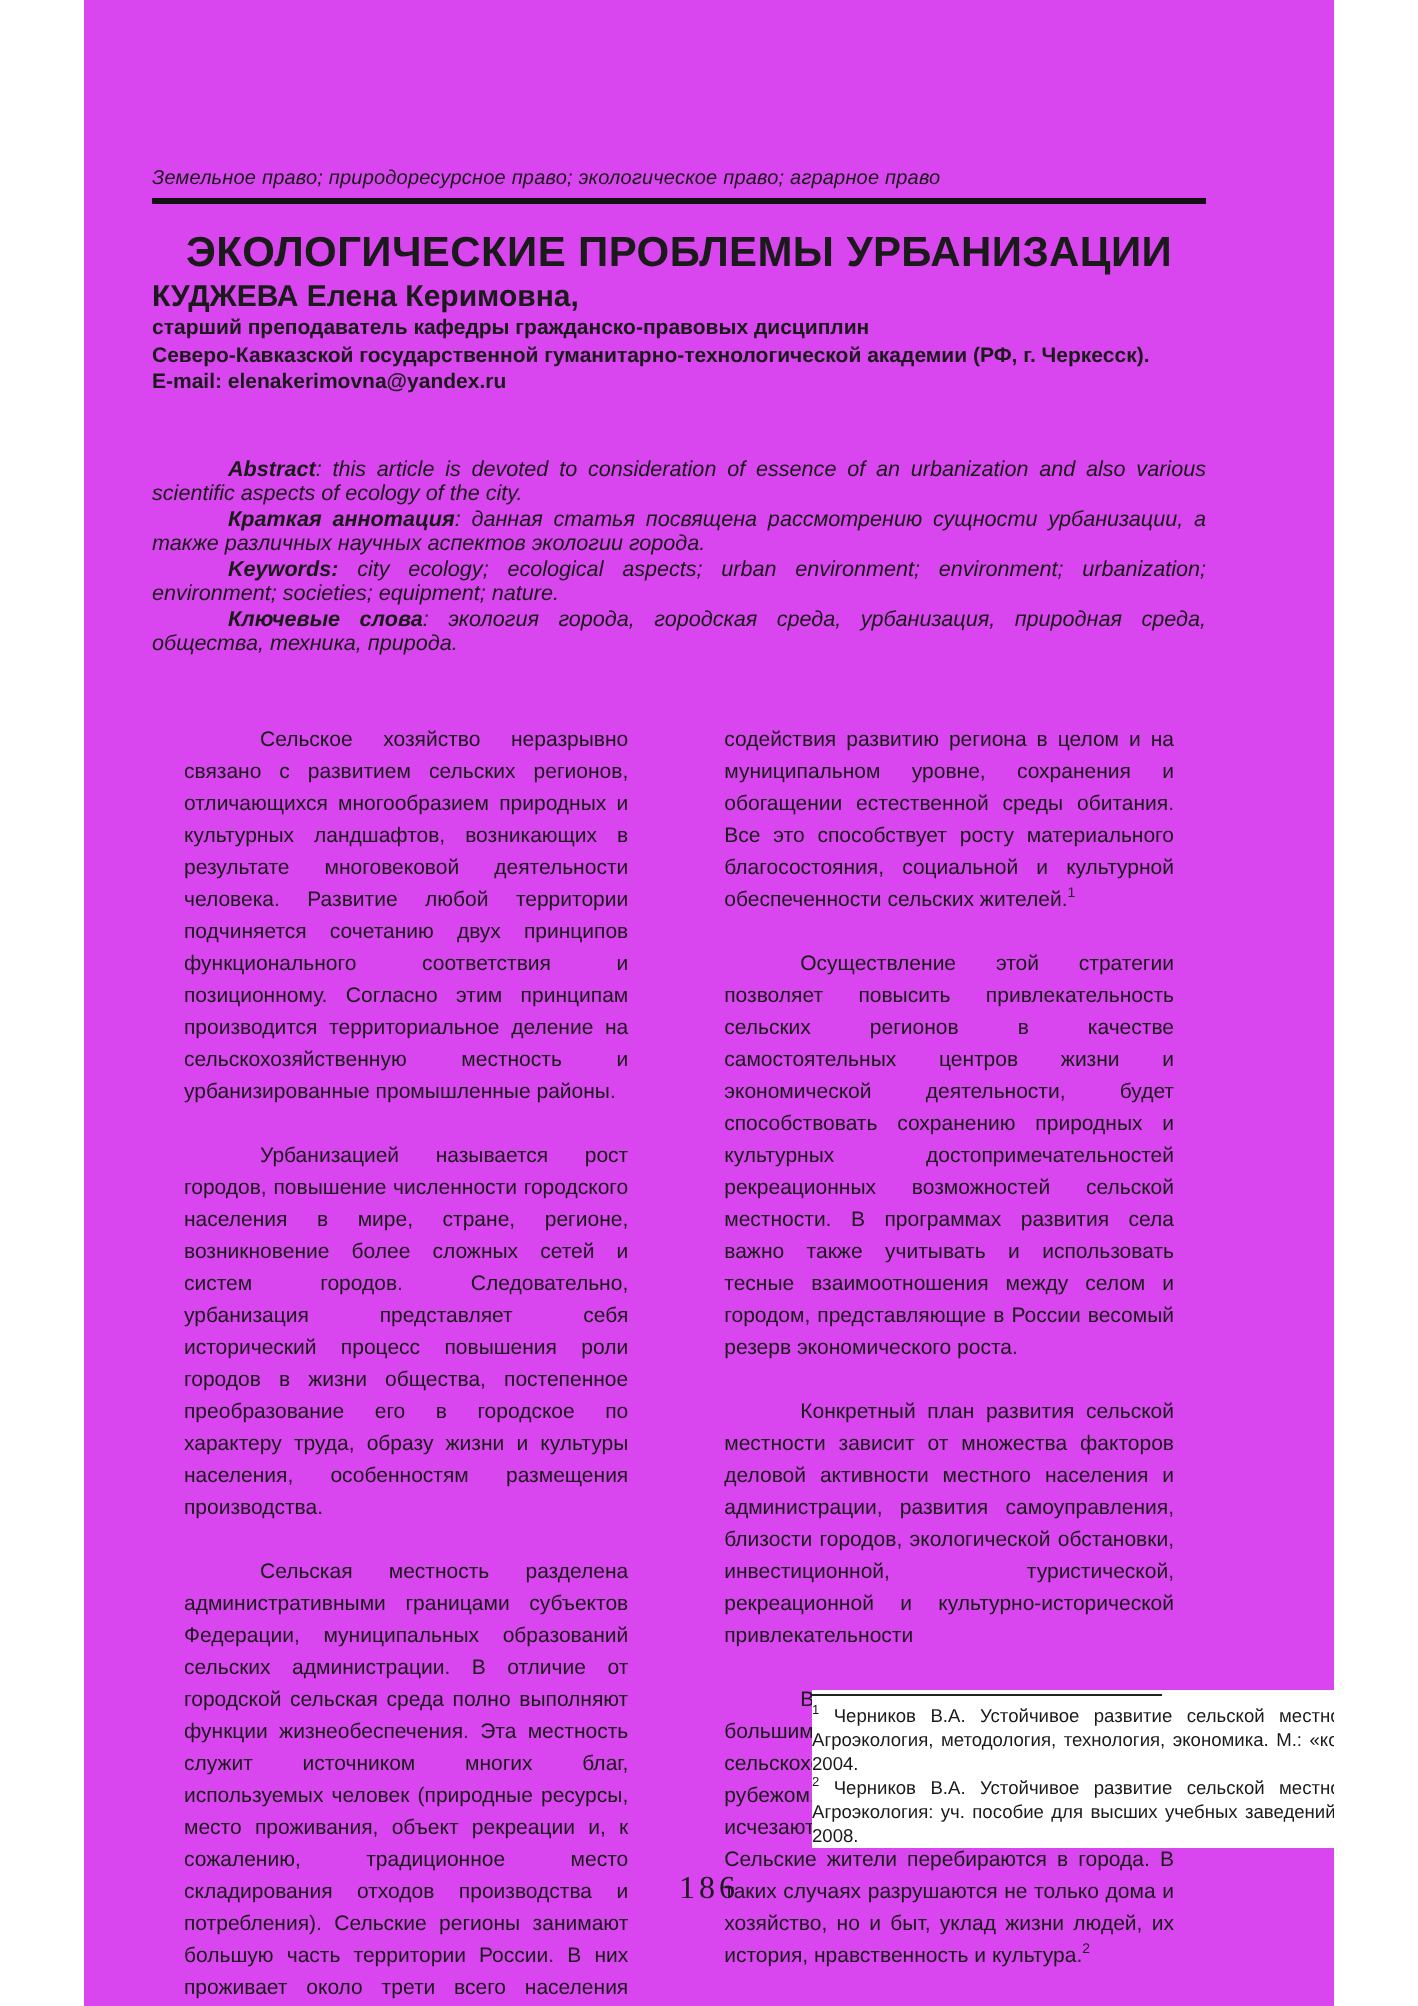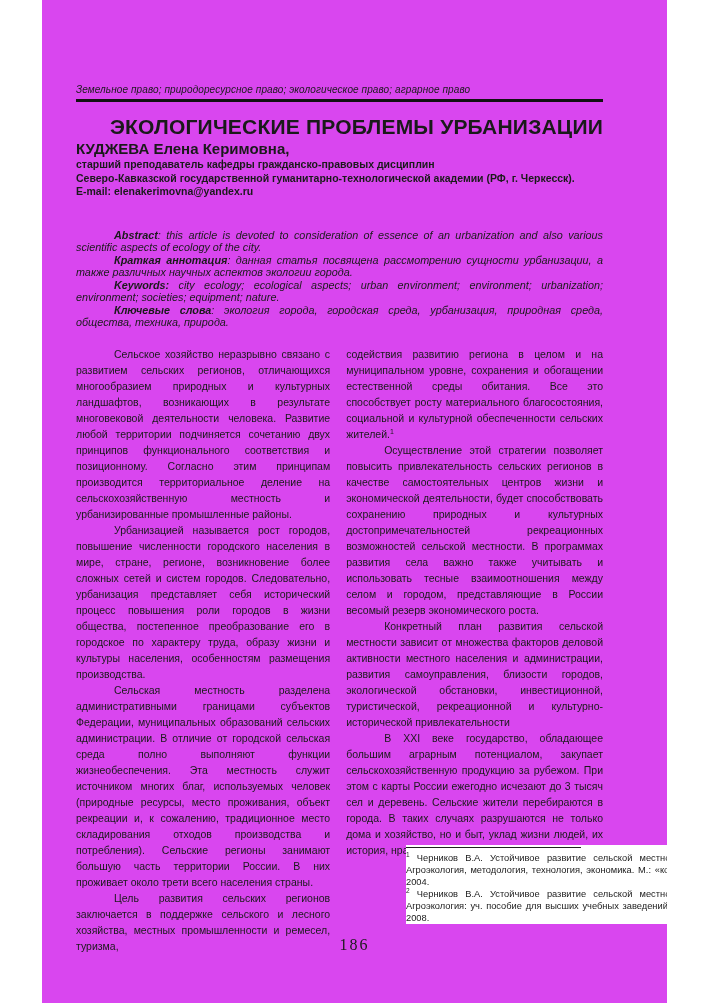--- a/index.html
+++ b/index.html
@@ -22,21 +22,21 @@
     border-bottom: 3px solid #111111;
     font-size: 10px;
     font-style: italic;
     letter-spacing: 0.1px;
   }
   
   .article-title {
     margin: 13px 0 0 0;
     font-size: 21px;
     font-weight: bold;
-    text-align: right;
+    text-align: center;
     letter-spacing: 0.2px;
   }
   
   .author-block { }
   .author-name {
     font-size: 15px;
     font-weight: bold;
     line-height: 19px;
   }
   .author-line {
@@ -56,21 +56,21 @@
   .abstract-block p.gap-before { }
   .abstract-block .lbl { font-weight: bold; }
   
   .columns {
     display: flex;
     margin-top: 17px;
   }
   .col-left  { width: 278px; margin-right: 16px; }
   .col-right { width: 281px; }
   .body-p {
-    margin: 0;
+    margin: 16px;
     font-size: 10.5px;
     line-height: 16px;
     text-align: justify;
     text-indent: 38px;
     hyphens: auto;
     -webkit-hyphens: auto;
   }
   .body-p.no-indent { text-indent: 0; }
   sup.fn-ref {
     font-size: 7px;

